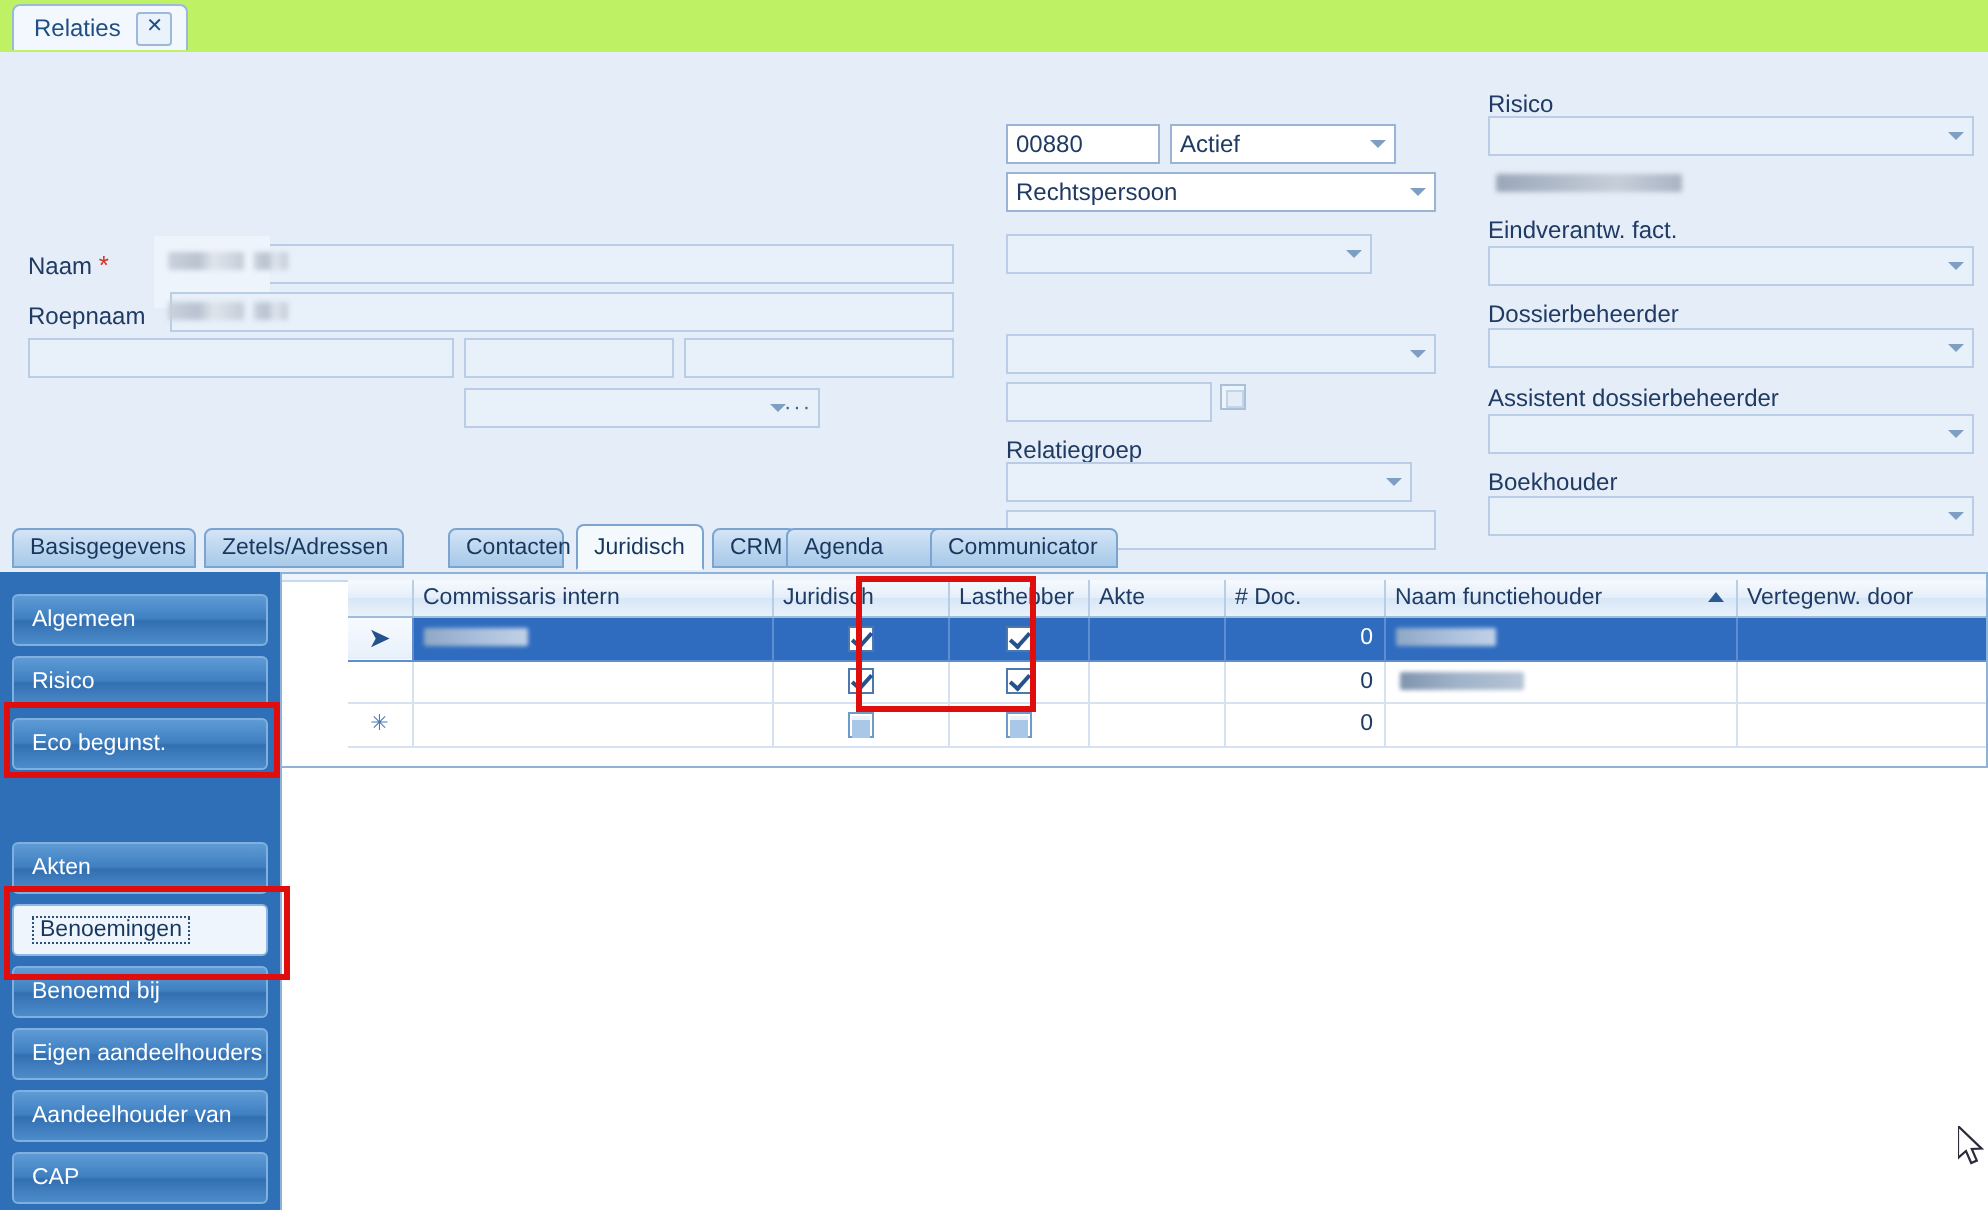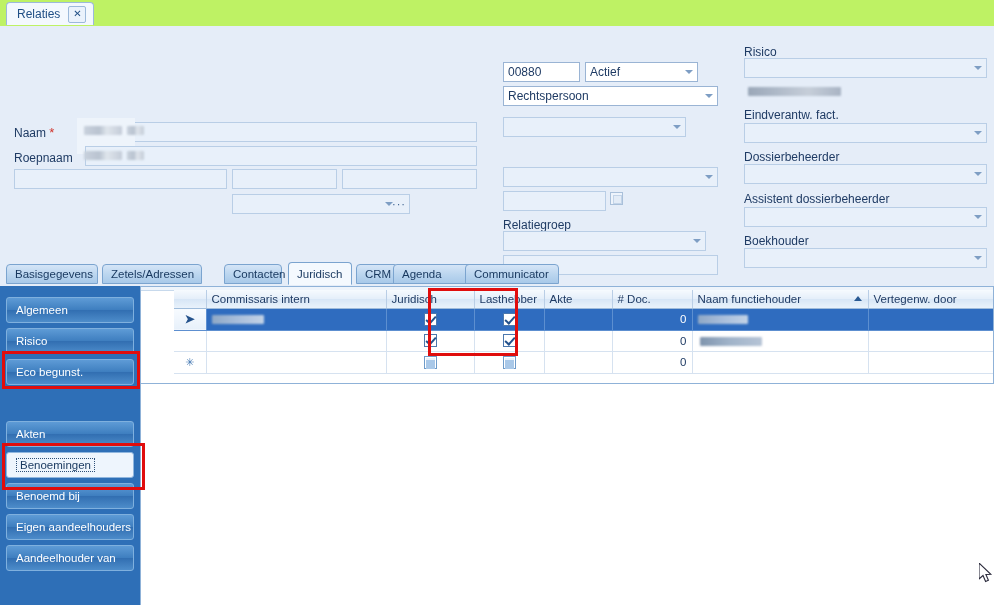--- a/index.html
+++ b/index.html
@@ -451,20 +451,23 @@
         <span class="dotted">Benoemingen</span>
       </div>
     <div class="navitem" style="top:197px;">
         <span>Benoemd bij</span>
       </div>
     <div class="navitem" style="top:228px;">
         <span>Eigen aandeelhouders</span>
       </div>
     <div class="navitem" style="top:259px;">
         <span>Aandeelhouder van</span>
+      </div>
+    <div class="navitem" style="top:290px;">
+        <span>CAP</span>
       </div>
   </div>
 
   <div class="gridbottomfill"></div>
 
   <div class="gridwrap">
     <div class="grid-topline"></div>
     <table class="grid">
       <colgroup>
         <col style="width:32px">

